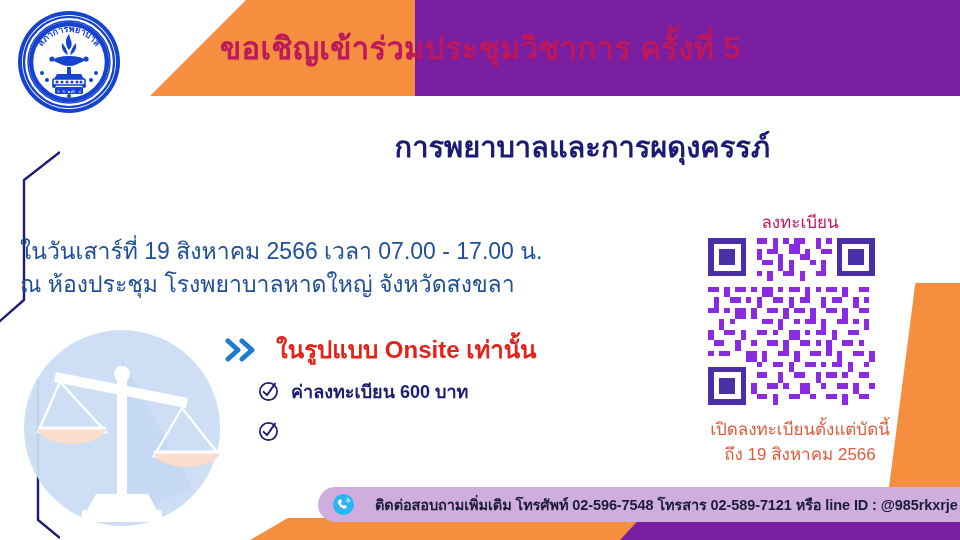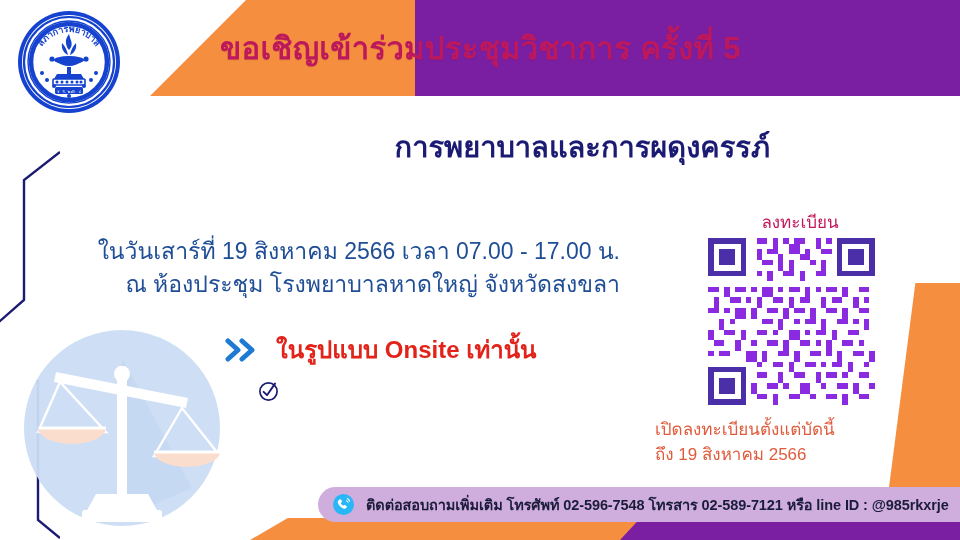--- a/index.html
+++ b/index.html
@@ -64,21 +64,21 @@
   
   .title-block { position:absolute; left:30px; top:128px; width:920px; text-align:center; }
   .title-line1 {
     font-size:29px; font-weight:bold; color:#1B1B73; line-height:1.22;
     white-space:nowrap;
   }
   .title-line2 {
     font-size:29px; font-weight:bold; color:#1B1B73; line-height:1.22;
     margin-top:2px; white-space:nowrap; padding-right:180px;text-align:right;
   }
-  .subtitle-block { position:absolute; left:20px; top:235px; width:600px; text-align:right; }
+  .subtitle-block { position:absolute; left:20px; top:235px; width:600px; text-align:left; }
   .sub-line { font-size:23px; color:#1F4E96; line-height:1.42; white-space:nowrap; }
 
   
   .onsite-row {
     position:absolute; left:225px; top:330px;
     display:flex; align-items:center; gap:17px;
   }
   .chev { display:flex; align-items:center; }
   .onsite-text { font-size:24px; font-weight:bold; color:#E2231A; white-space:nowrap; }
 
@@ -89,29 +89,29 @@
   .bullet-text { font-size:18px; font-weight:bold; color:#1B1B73; white-space:nowrap; }
 
   
   .qr-label {
     position:absolute; left:690px; top:208px; width:220px; text-align:center;
     font-size:17px; color:#C2185B;
   }
   .qr-box { position:absolute; left:703px; top:233px; width:177px; height:177px; }
   .qr-box svg { display:block; width:100%; height:100%; }
   .qr-note {
-    position:absolute; left:655px; top:418px; width:290px; text-align:left;
+    position:absolute; left:655px; top:418px; width:290px; text-align:center;
     font-size:17px; color:#E05A3C; line-height:1.45;
   }
 
   
   .contact-bar {
     position:absolute; left:318px; top:487px; height:35px; width:642px;
     background:#CFAEDD; border-radius:18px 0 0 18px;
-    display:flex; align-items:center; padding-left:14px; gap:11px;
+    display:flex; align-items:center; padding-left:14px; gap:20px;
   }
   .phone-icon { width:23px; height:23px; flex:none; }
   .contact-text {
     font-size:14.5px; font-weight:bold; color:#1B1B3A; white-space:nowrap;
     letter-spacing:-0.1px;
   }
 </style>
 </head>
 <body>
 
@@ -217,20 +217,29 @@
   </div>
 
   <div class="bullets">
     <div class="bullet-row">
       <span class="check-icon">
         <svg width="21" height="21" viewBox="0 0 21 21" aria-hidden="true">
           <circle cx="10.5" cy="10.5" r="8.6" fill="none" stroke="#1B1B73" stroke-width="1.7"></circle>
           <path d="M5.6 10.8 L9 14.2 L17 2.6" fill="none" stroke="#1B1B73" stroke-width="1.9" stroke-linecap="round" stroke-linejoin="round"></path>
         </svg>
       </span>
+      <span class="bullet-text">ค่าลงทะเบียน 600 บาท</span>
+    </div>
+    <div class="bullet-row">
+      <span class="check-icon">
+        <svg width="21" height="21" viewBox="0 0 21 21" aria-hidden="true">
+          <circle cx="10.5" cy="10.5" r="8.6" fill="none" stroke="#1B1B73" stroke-width="1.7"></circle>
+          <path d="M5.6 10.8 L9 14.2 L17 2.6" fill="none" stroke="#1B1B73" stroke-width="1.9" stroke-linecap="round" stroke-linejoin="round"></path>
+        </svg>
+      </span>
     </div>
   </div>
 
   <div class="qr-label">ลงทะเบียน</div>
 
   <div class="qr-box">
     <svg viewBox="0 0 33 33" shape-rendering="crispEdges" aria-hidden="true">
       <rect width="33" height="33" fill="#ffffff"></rect>
       <g fill="#4B2FA8">
         <path d="M1 1 h7 v7 h-7 z M2 2 v5 h5 v-5 z"></path>

